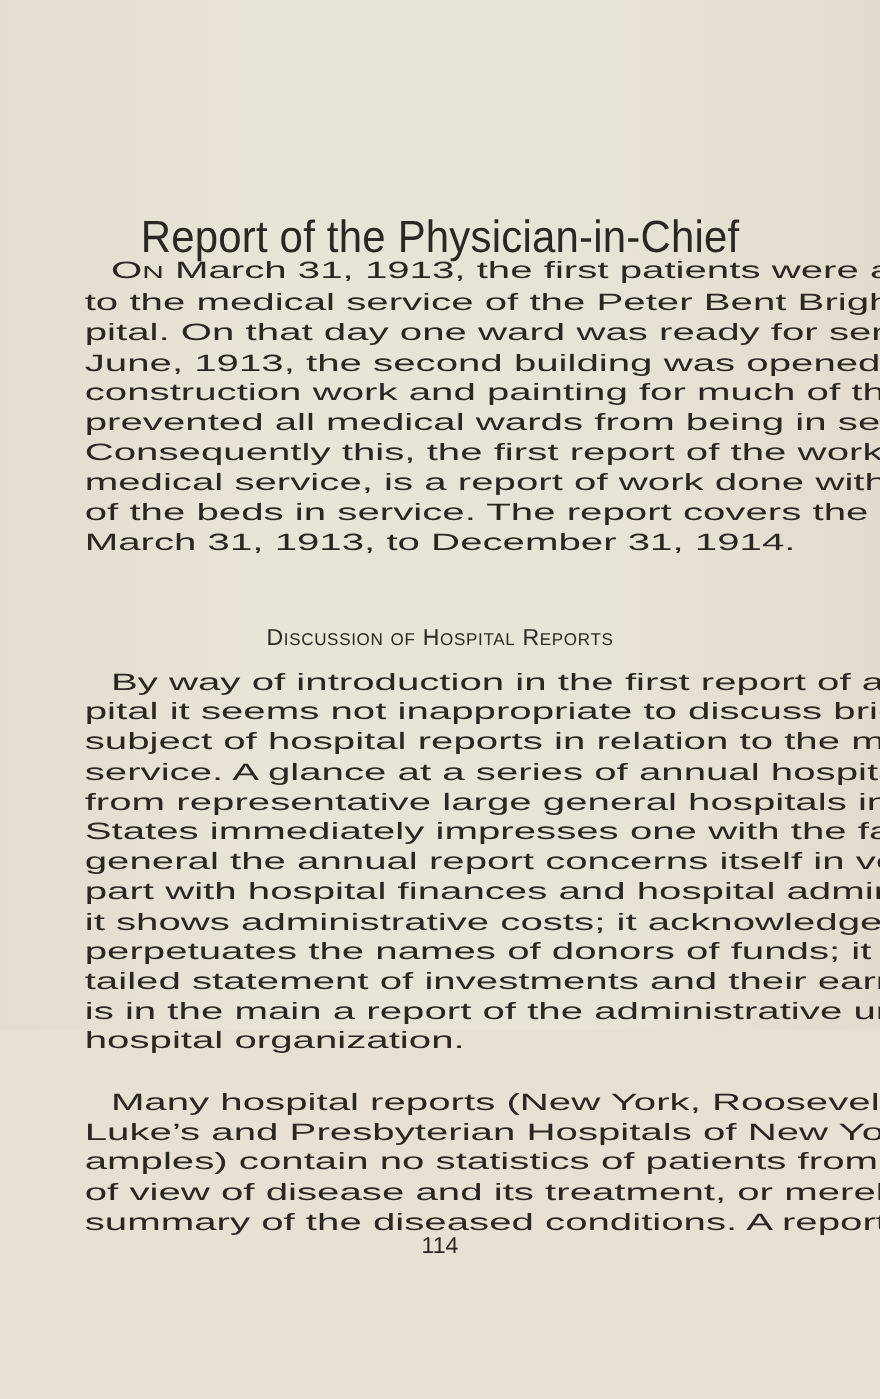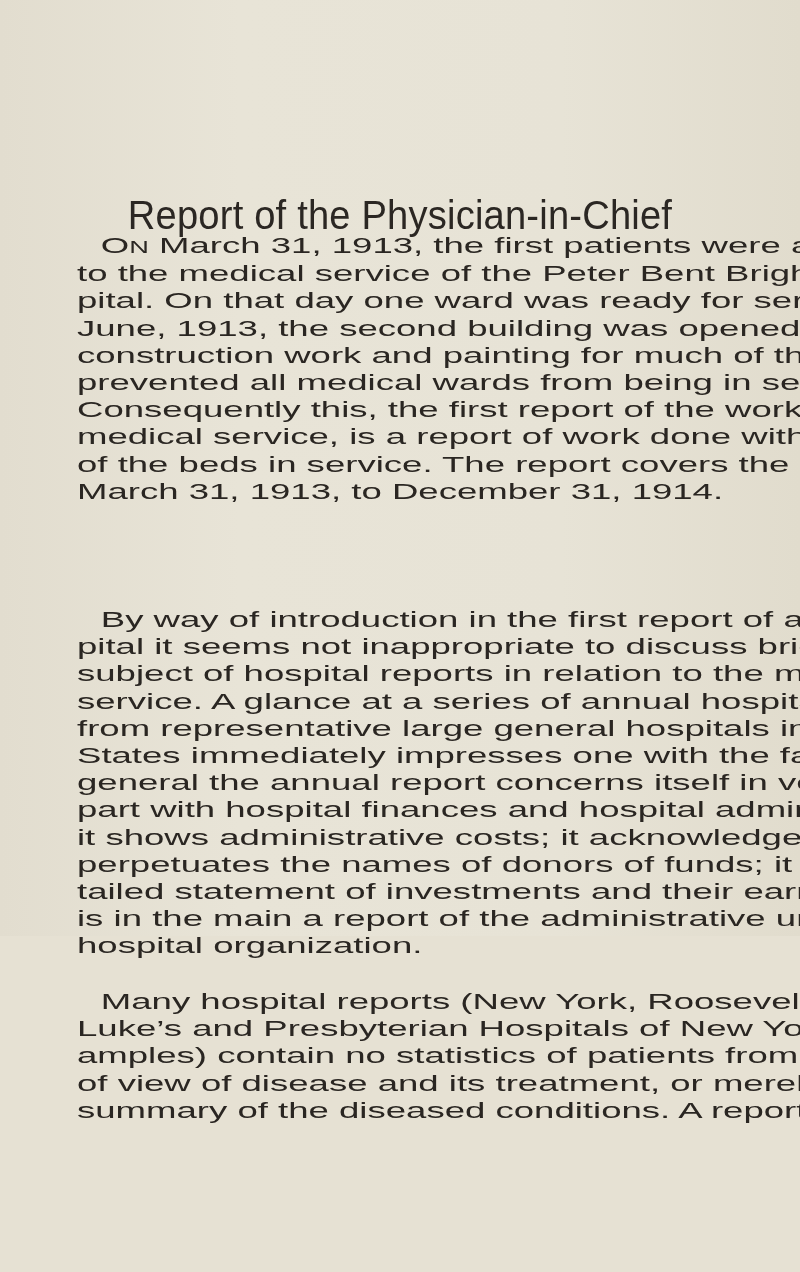--- a/index.html
+++ b/index.html
@@ -102,20 +102,26 @@
     <span class="line">pital. On that day one ward was ready for service; in</span>
     <span class="line">June, 1913, the second building was opened. Since then</span>
     <span class="line">construction work and painting for much of the time has</span>
     <span class="line">prevented all medical wards from being in service at once.</span>
     <span class="line">Consequently this, the first report of the work on the</span>
     <span class="line">medical service, is a report of work done with only a part</span>
     <span class="line">of the beds in service. The report covers the period from</span>
     <span class="line last">March 31, 1913, to December 31, 1914.</span>
   </div>
 
+  <div class="heading">
+    <span><span>D</span><span class="sc-small">ISCUSSION</span></span>
+    <span><span class="sc-small">OF</span></span>
+    <span><span>H</span><span class="sc-small">OSPITAL</span></span>
+    <span><span>R</span><span class="sc-small">EPORTS</span></span>
+  </div>
 
   <div class="body-block p2">
     <span class="line indent">By way of introduction in the first report of a new hos-</span>
     <span class="line">pital it seems not inappropriate to discuss briefly the</span>
     <span class="line">subject of hospital reports in relation to the medical</span>
     <span class="line">service. A glance at a series of annual hospital reports</span>
     <span class="line">from representative large general hospitals in the United</span>
     <span class="line">States immediately impresses one with the fact that in</span>
     <span class="line">general the annual report concerns itself in very large</span>
     <span class="line">part with hospital finances and hospital administration;</span>
@@ -127,14 +133,15 @@
   </div>
 
   <div class="body-block p3">
     <span class="line indent">Many hospital reports (New York, Roosevelt, St.</span>
     <span class="line">Luke’s and Presbyterian Hospitals of New York as ex-</span>
     <span class="line">amples) contain no statistics of patients from the point</span>
     <span class="line">of view of disease and its treatment, or merely the briefest</span>
     <span class="line">summary of the diseased conditions. A report from the</span>
   </div>
 
+  <div class="page-number">114</div>
 
 </div>
 
 </body></html>

